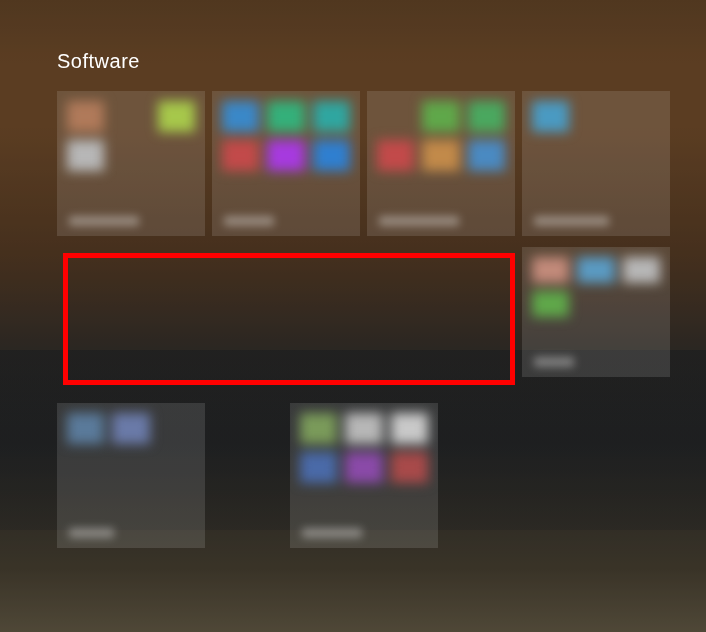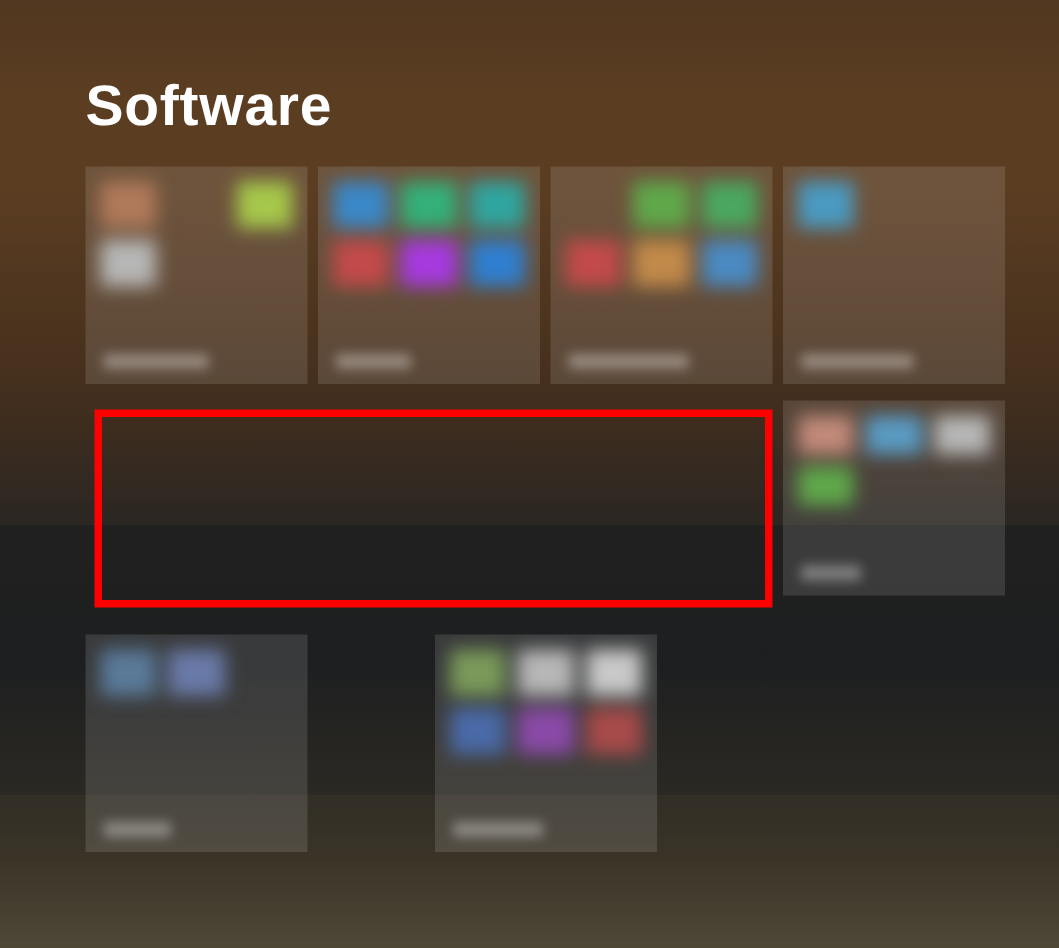--- a/index.html
+++ b/index.html
@@ -47,22 +47,22 @@
   }
 
   .container {
     position: relative;
     padding: 50px 0 0 57px;
     width: 100%;
     height: 100%;
   }
 
   .group-title {
-    font-size: 38px;
-    font-weight: 700;
+    font-size: 20px;
+    font-weight: 400;
     margin-bottom: 18px;
     letter-spacing: 0.5px;
   }
 
   .grid {
     position: relative;
     width: 640px;
     height: 500px;
   }
 

